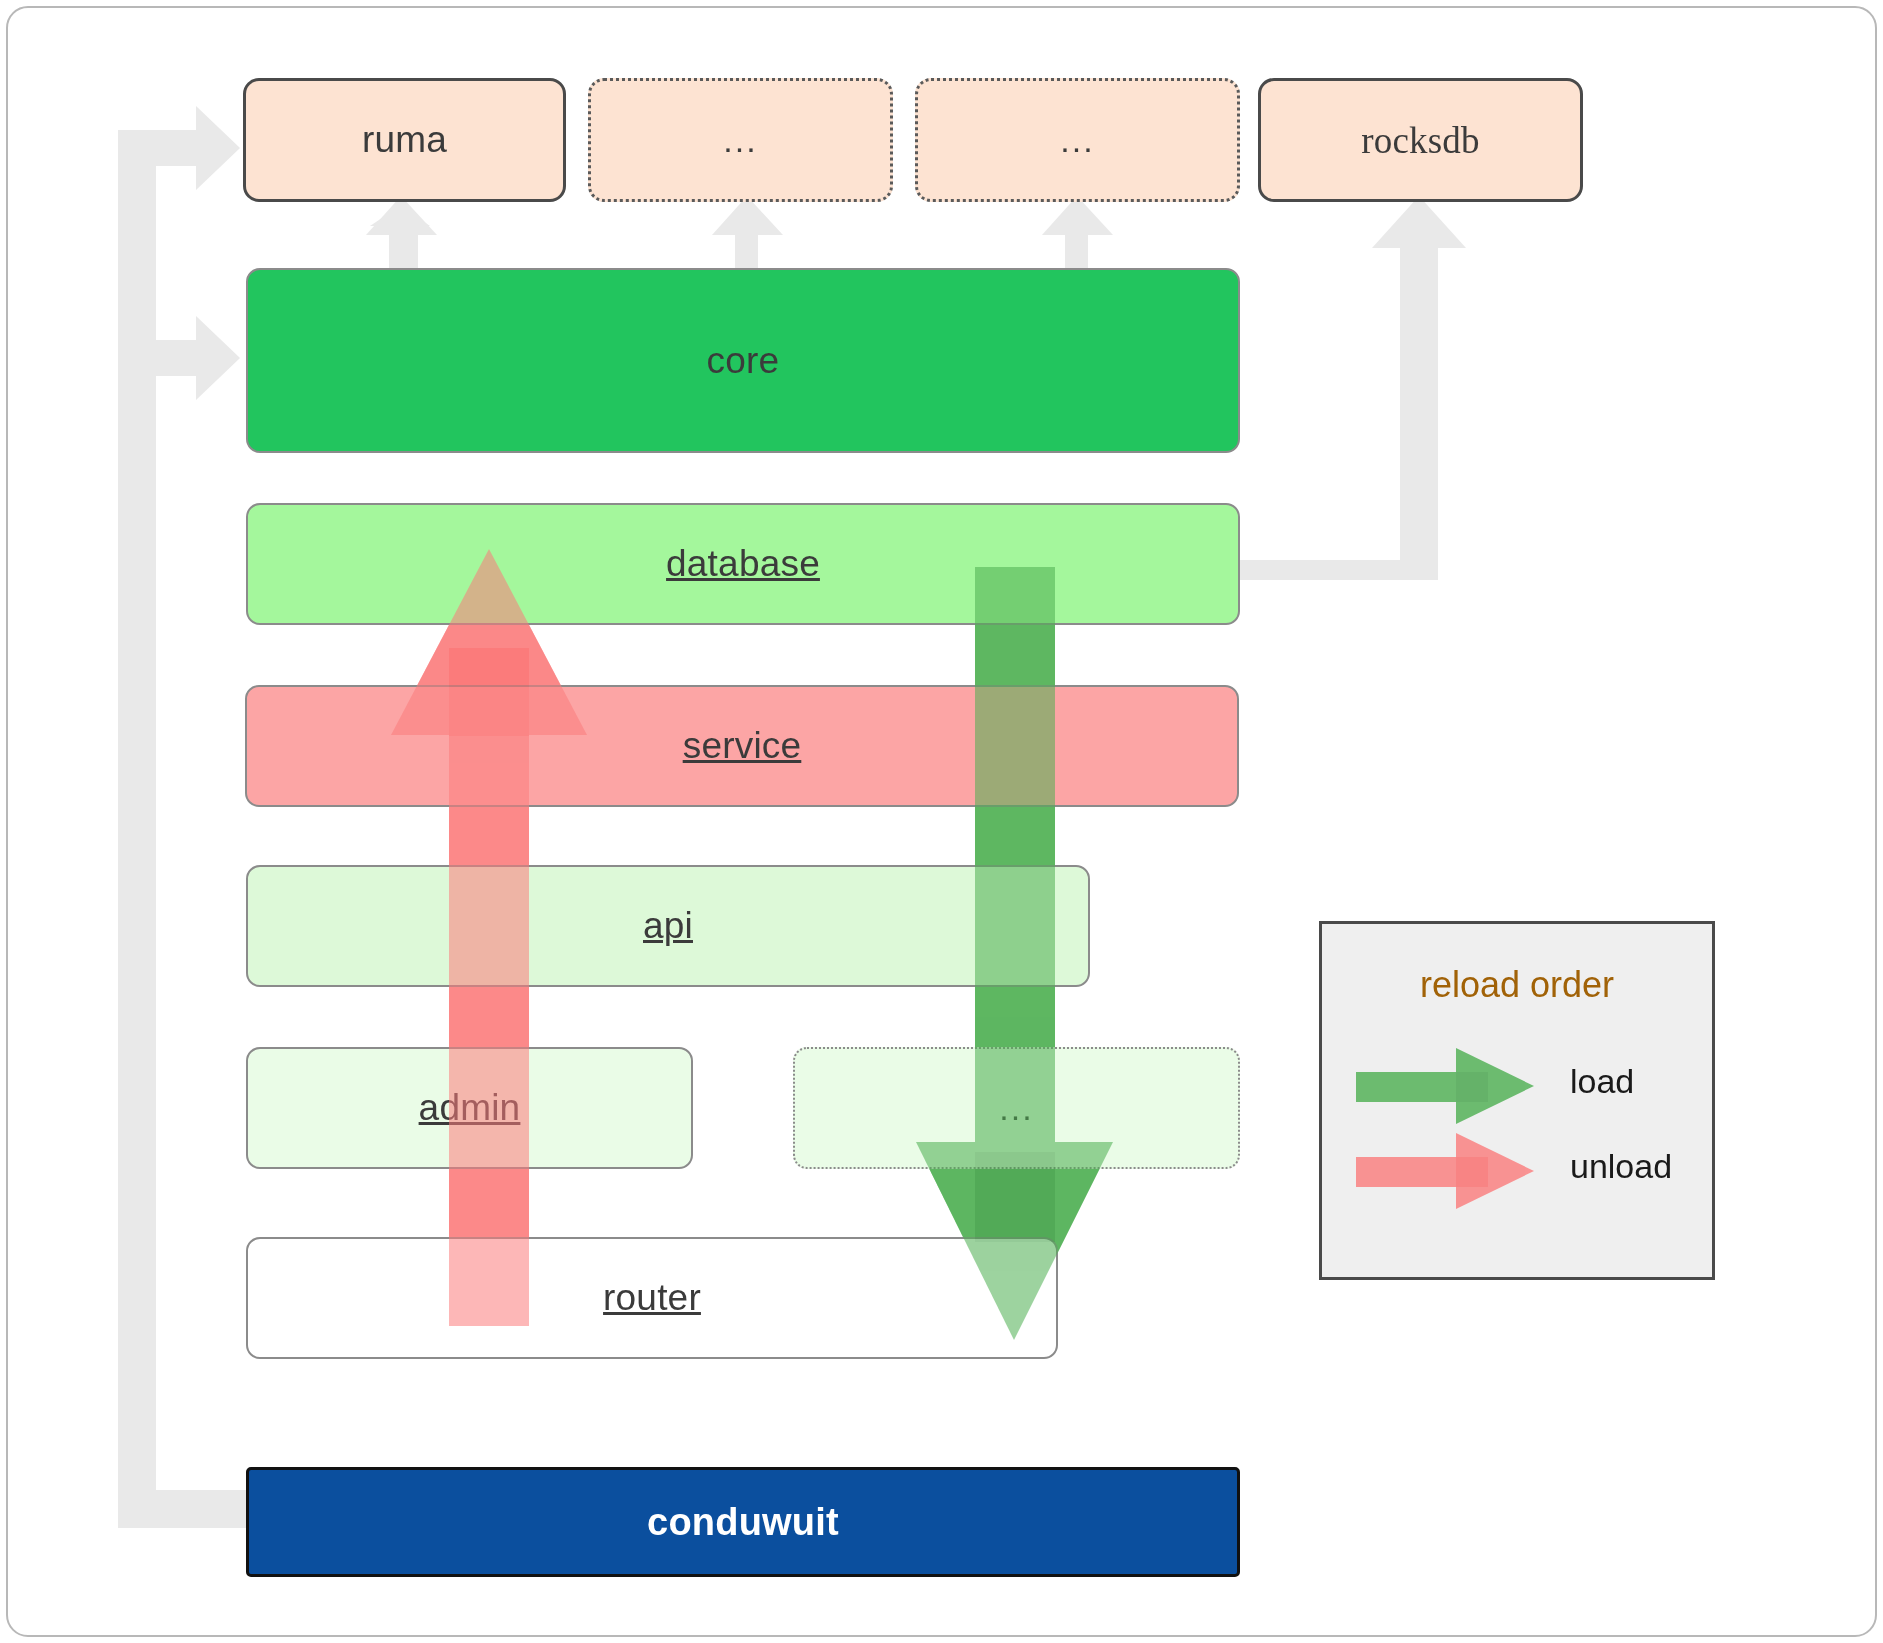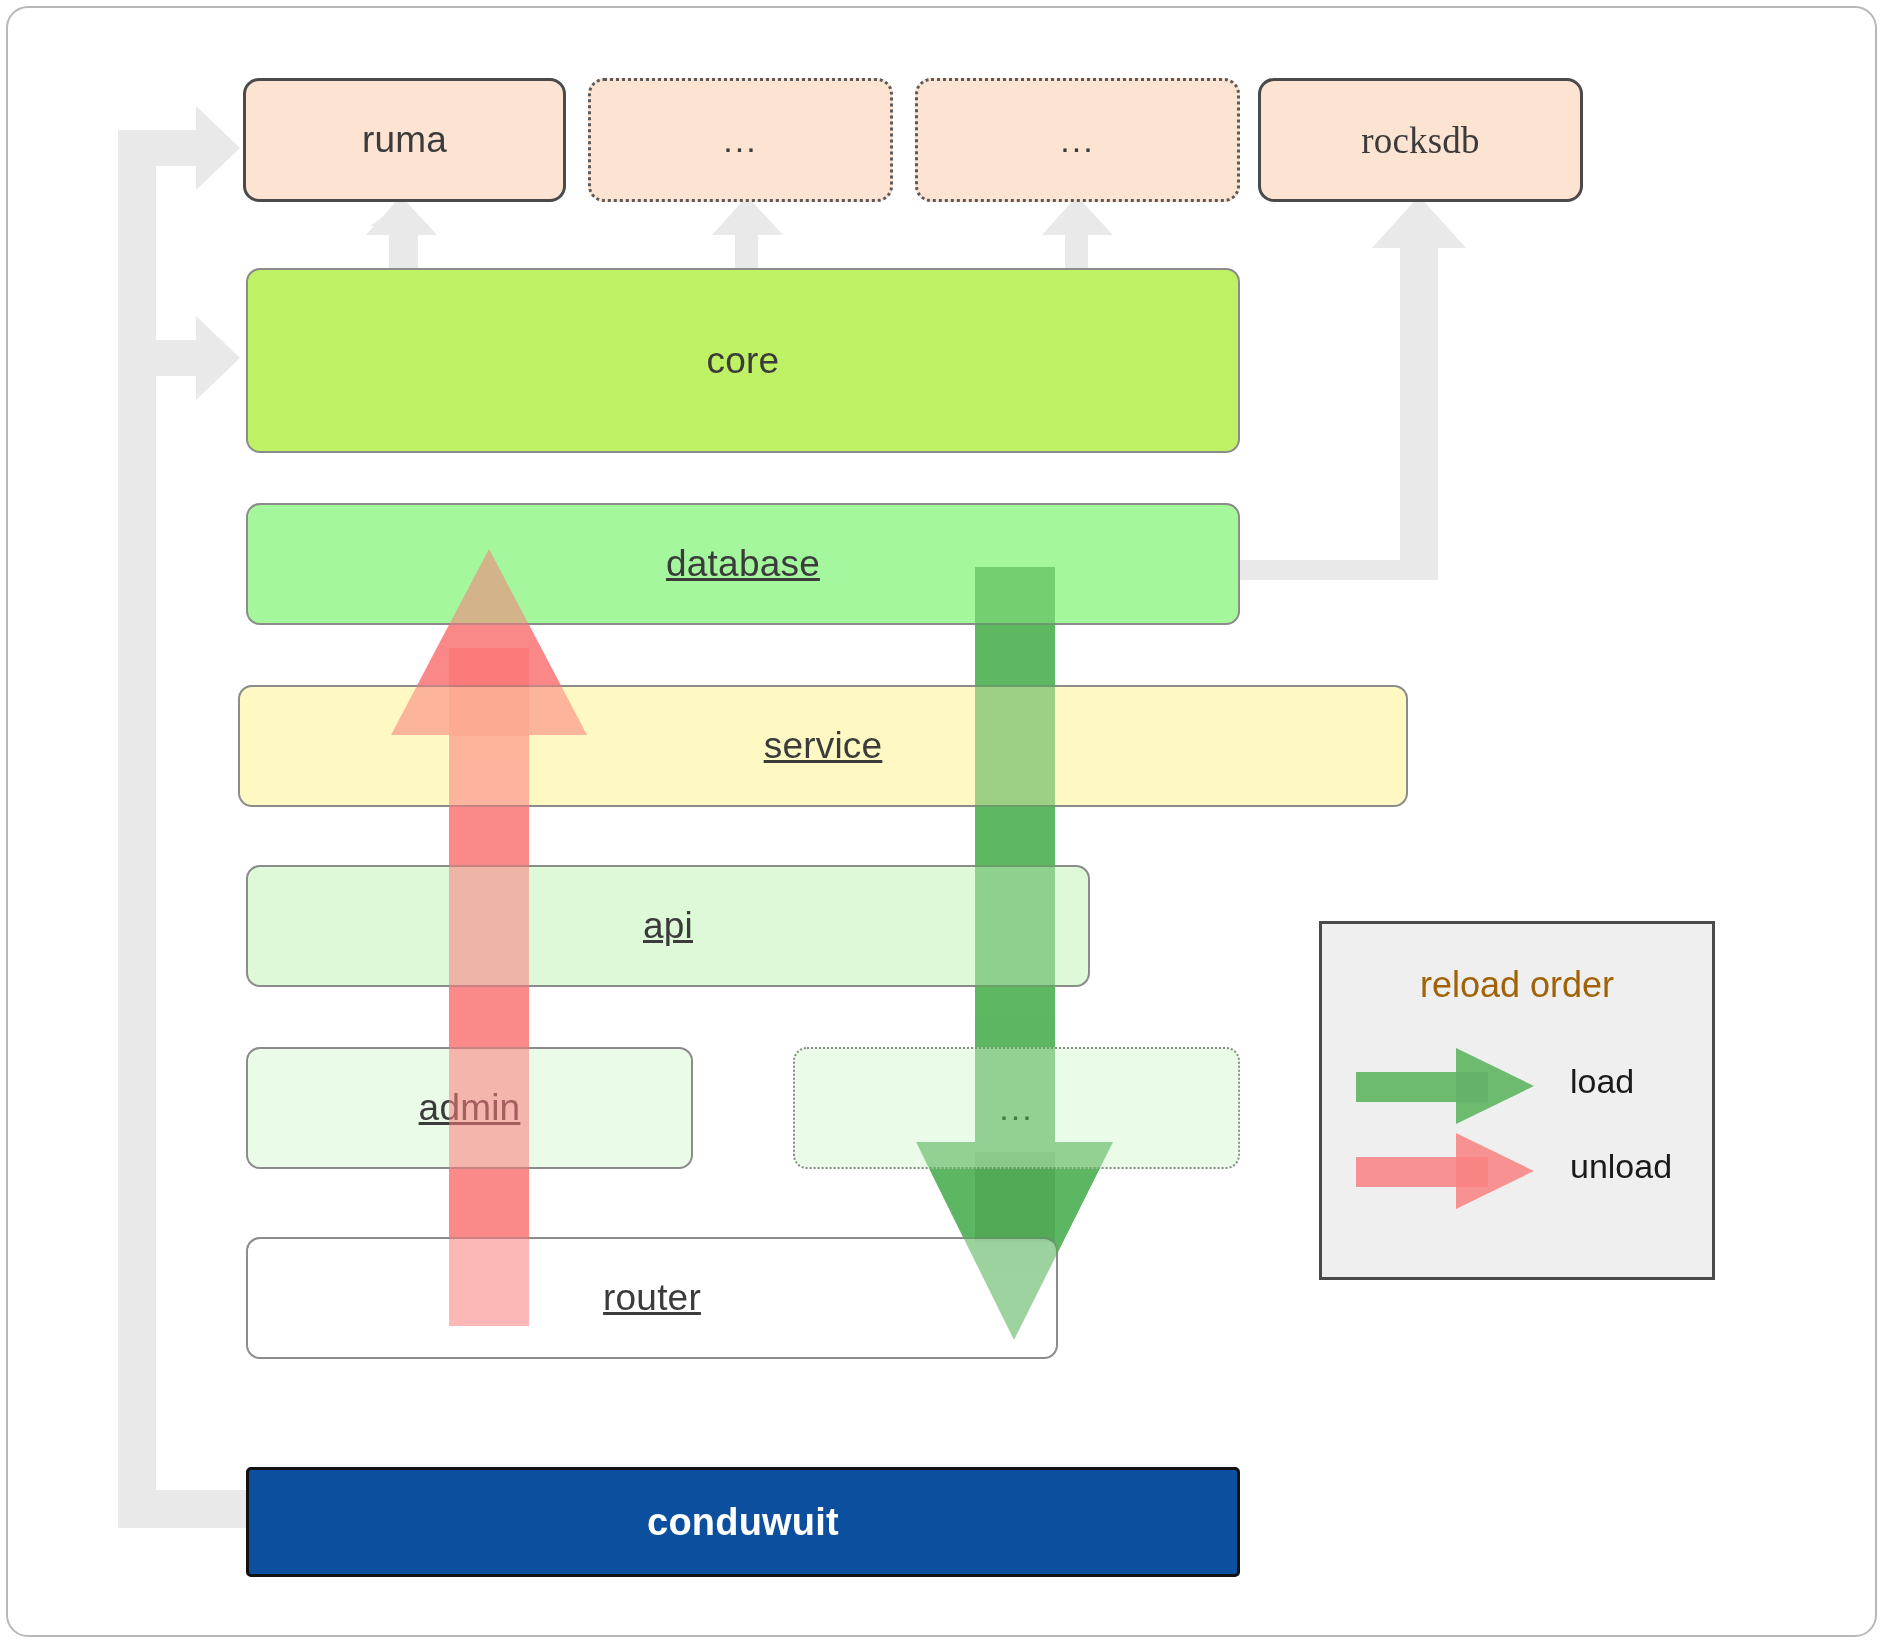--- a/index.html
+++ b/index.html
@@ -50,21 +50,21 @@
     background: #fde3d2;
     border: 3px solid #4a4a4a;
     border-radius: 16px;
   }
   .node.dep-dashed {
     background: #fde3d2;
     border: 3px dotted #5a5a5a;
     border-radius: 16px;
   }
   .node.core {
-    background: #bef264;
+    background: #22c55e;
     border: 2px solid #8b8b8b;
   }
   .node.lyr {
     border: 2px solid #8b8b8b;
     text-decoration: underline;
   }
   .node.lyr-dashed {
     border: 2px dotted #8b8b8b;
   }
   .node.app {
@@ -194,21 +194,21 @@
   </div>
 
   <div class="node core" style="left:246px; top:268px; width:994px; height:185px;">
     <span>core</span>
   </div>
 
   <div class="node lyr" style="left:246px; top:503px; width:994px; height:122px; background:#a4f79c;">
     <span>database</span>
   </div>
 
-  <div class="node lyr" style="left:238px; top:685px; width:1170px; height:122px; background:#fef9c3;">
+  <div class="node lyr" style="left:245px; top:685px; width:994px; height:122px; background:#fca5a5;">
     <span>service</span>
   </div>
 
   <div class="node lyr" style="left:246px; top:865px; width:844px; height:122px; background:#ddf9d8;">
     <span>api</span>
   </div>
 
   <div class="node lyr" style="left:246px; top:1047px; width:447px; height:122px; background:#eafce7;">
     <span>admin</span>
   </div>

